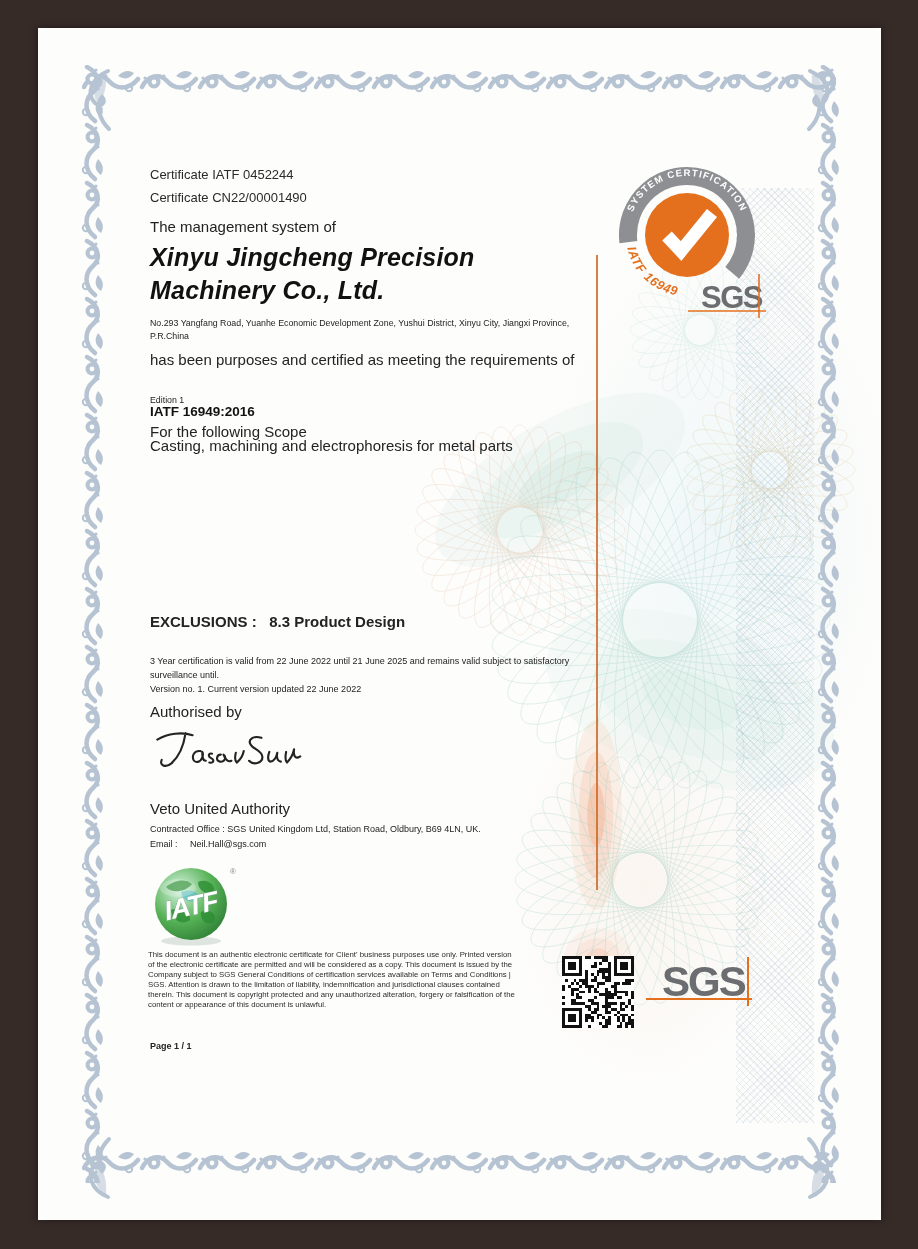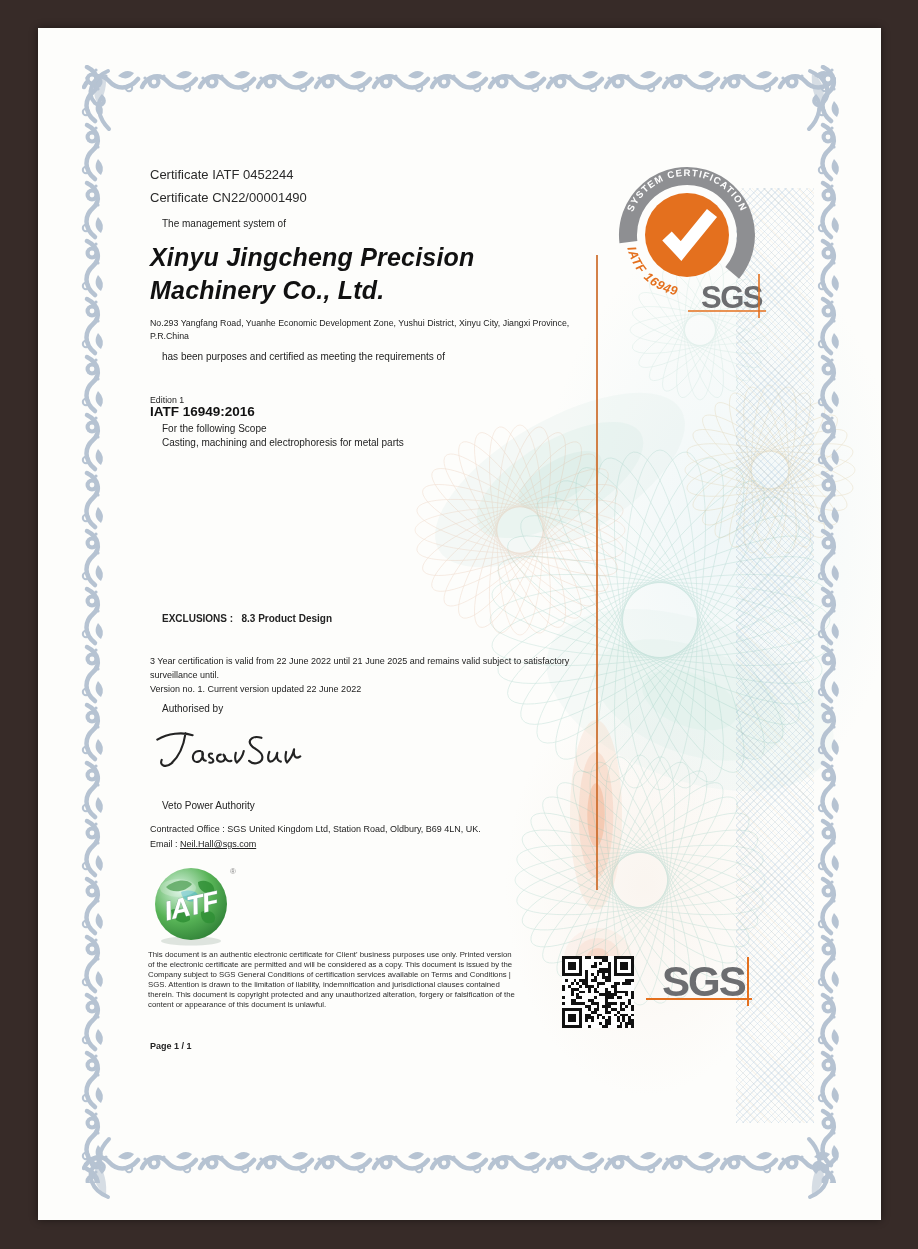--- a/index.html
+++ b/index.html
@@ -7,21 +7,21 @@
          font-family:"Liberation Sans",sans-serif;color:#232323;}
   .paper{position:absolute;left:38px;top:28px;width:843px;height:1192px;
          background:
            radial-gradient(ellipse 260px 420px at 81% 42%, rgba(199,228,238,.25), transparent 70%),
            radial-gradient(ellipse 200px 300px at 72% 72%, rgba(240,215,198,.22), transparent 70%),
            linear-gradient(#fdfdfb,#fdfdfb);
          box-shadow:0 0 8px rgba(0,0,0,.45);}
   .abs{position:absolute;}
   .txt{position:absolute;left:112px;white-space:nowrap;z-index:6;}
   .cert-no{font-size:13px;color:#2a2a2a;}
-  .small{font-size:10px;margin-left:12px;}
+  .small{font-size:15px;}
   .tiny{font-size:8.8px;line-height:13.5px;}
   .company{font-size:25px;font-weight:bold;line-height:33px;letter-spacing:.2px;color:#111;font-style:italic;}
   .standard{font-size:13.5px;font-weight:bold;color:#111;margin-top:32px;}
   .bold{font-weight:bold;}
   .validity{font-size:9px;line-height:14.5px;}
   .disclaimer{position:absolute;left:110px;top:922px;width:368px;font-size:7.8px;line-height:9.9px;
               white-space:normal;z-index:6;color:#2b2b2b;}
   .page-ind{font-size:9px;font-weight:bold;}
   .orange-rule{position:absolute;left:558px;top:227px;width:1.5px;height:635px;background:#cd6b28;opacity:.85;z-index:4;}
   .crosshatch{position:absolute;left:698px;top:160px;width:78px;height:935px;z-index:2;opacity:.8;
@@ -31,21 +31,21 @@
        repeating-linear-gradient(45deg, rgba(205,160,95,.10) 0 1px, transparent 1px 8px);}
   svg.lace{position:absolute;z-index:3;}
   svg.corner{position:absolute;z-index:3;}
   #wm{position:absolute;left:0;top:0;z-index:1;pointer-events:none;}
   .mark-arc-text{font:bold 9.5px "Liberation Sans",sans-serif;fill:#fff;letter-spacing:1.2px;}
   .mark-iatf{font:italic bold 12.5px "Liberation Sans",sans-serif;fill:#e4701e;letter-spacing:.8px;}
   .mark-sgs{font:bold 31px "Liberation Sans",sans-serif;fill:#6c6d70;letter-spacing:-1.5px;}
   .footer-sgs-txt{font:bold 42px "Liberation Sans",sans-serif;fill:#6c6d70;letter-spacing:-2px;}
   .globe-txt{font:italic bold 27px "Liberation Sans",sans-serif;fill:#fff;letter-spacing:-1px;}
   .reg-mark{font:8px "Liberation Sans",sans-serif;fill:#8a8a8a;}
-  .email-link{text-decoration:underline;color:#222;cursor:pointer;}
+  .email-link{color:#222;cursor:pointer;margin-left:10px;}
 </style>
 </head>
 <body>
 
 <div class="stage">
   <div class="paper">
 
     <svg width="0" height="0" style="position:absolute">
       <defs>
         <g id="lace-motif" fill="#b6c3d2" stroke="none">
@@ -295,21 +295,21 @@
       <path d="M6 14 C18 7 34 5 46 9 M38 7 C36 20 31 33 22 41 C16 46 8 44 11 37
                M55 27 C48 26 45 32 47 37 C49 41 55 40 57 34 C58 31 58 29 57 28 C57 33 57 38 61 38
                M68 30 C64 29 63 33 67 35 C71 37 70 41 65 40
                M78 31 C73 31 72 38 77 39 C82 40 85 34 81 31 C83 36 86 40 90 38
                M95 29 C94 33 94 38 96 40 C100 37 103 32 104 27
                M124 12 C115 9 108 14 112 20 C115 25 124 26 125 33 C126 40 116 44 110 38
                M133 28 C131 33 131 38 134 39 C138 39 141 34 142 29 C141 34 142 38 146 39
                M152 28 C151 33 151 38 153 40 C157 36 160 30 161 25 C160 32 162 37 168 33" fill="none" stroke="#232323" stroke-width="2.4" stroke-linecap="round" stroke-linejoin="round"></path>
     </svg>
 
-    <div class="txt small" style="top:772px">Veto Power Authority</div>
+    <div class="txt small" style="top:772px">Veto United Authority</div>
     <div class="txt validity" style="top:794px;font-size:9px">Contracted Office : SGS United Kingdom Ltd, Station Road, Oldbury, B69 4LN, UK.</div>
     <div class="txt validity" style="top:809px;font-size:9px"><span>Email :</span>&nbsp;<span class="email-link">Neil.Hall@sgs.com</span></div>
 
     <svg class="abs" style="left:108px;top:834px;z-index:6" width="95" height="85" viewBox="0 0 95 85">
       <ellipse cx="45" cy="79" rx="30" ry="4.5" fill="#c9d4cc" opacity=".6"></ellipse>
       <circle cx="45" cy="42" r="36" fill="url(#globeG)"></circle>
       <path d="M20 25 C28 18 40 16 46 22 C40 30 26 32 20 25 Z" fill="#2f8f35" opacity=".85"></path>
       <path d="M52 20 C60 16 70 22 68 30 C60 34 52 28 52 20 Z" fill="#2f8f35" opacity=".85"></path>
       <path d="M25 48 C35 44 45 48 44 58 C36 64 26 58 25 48 Z" fill="#2f8f35" opacity=".85"></path>
       <path d="M55 50 C64 46 72 52 68 60 C60 64 54 58 55 50 Z" fill="#2f8f35" opacity=".85"></path>

